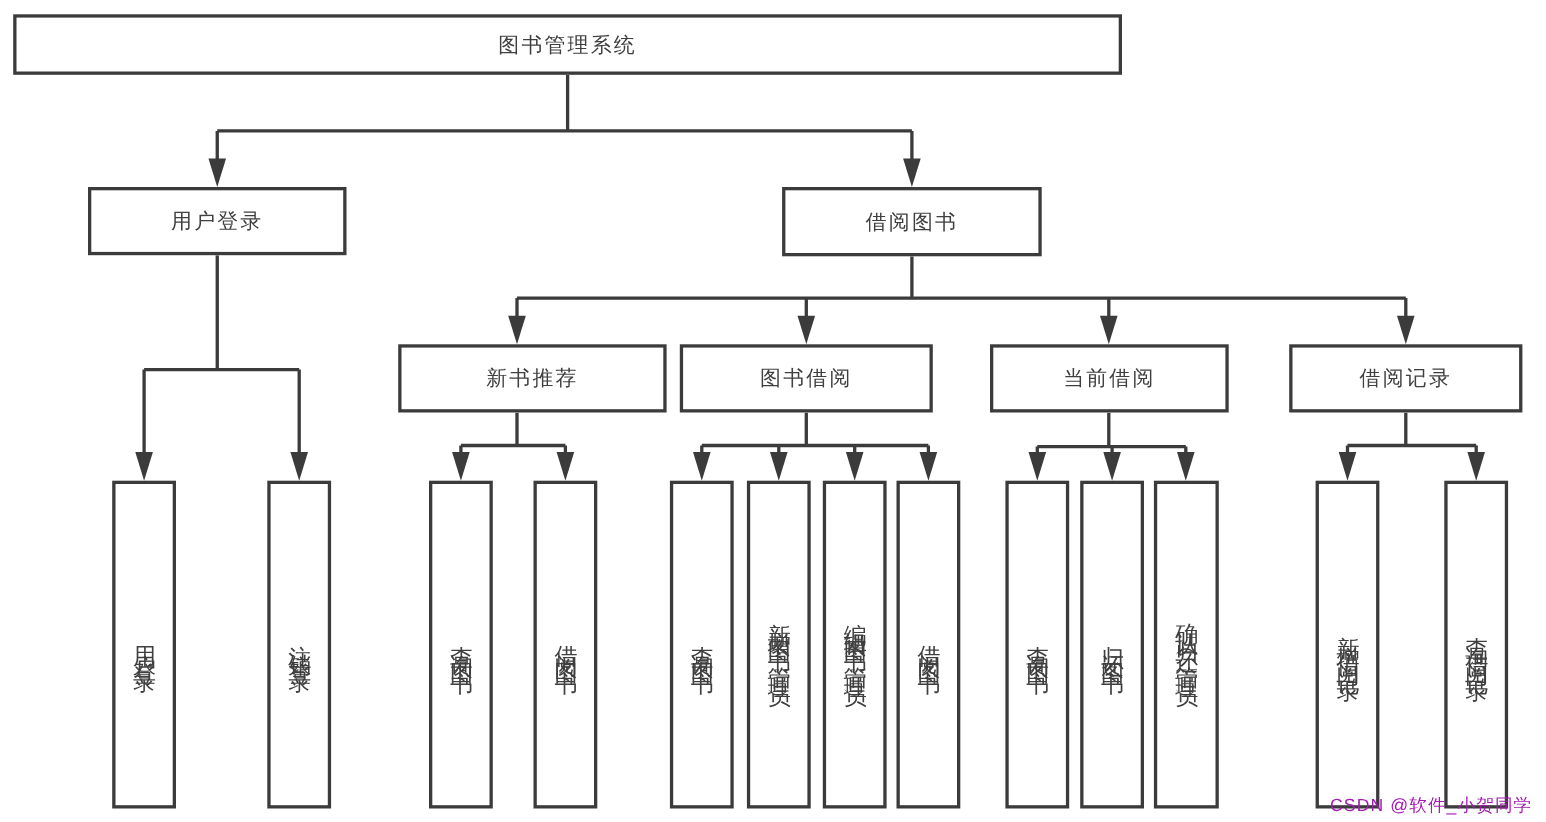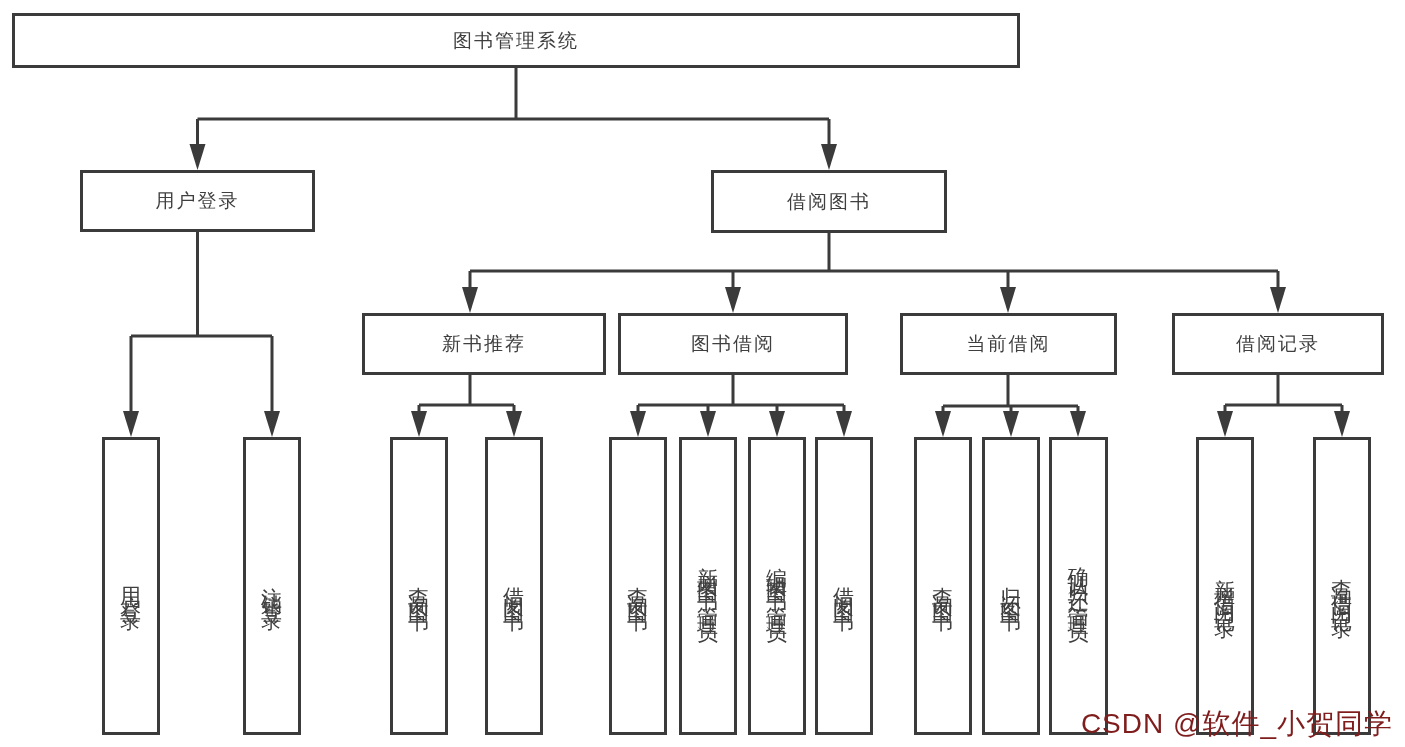--- a/index.html
+++ b/index.html
@@ -42,22 +42,22 @@
     writing-mode: vertical-rl;
     text-orientation: mixed;
     font-size: 21px;
     letter-spacing: 8px;
     line-height: 1;
   }
   .watermark {
     position: absolute;
     right: 12px;
     bottom: 4px;
-    font-size: 28px;
-    color: #7f1d1d;
+    font-size: 16px;
+    color: #a21caf;
     letter-spacing: 1px;
     z-index: 3;
     white-space: nowrap;
   }
 </style>
 </head>
 <body>
 
 <div class="stage">
 

